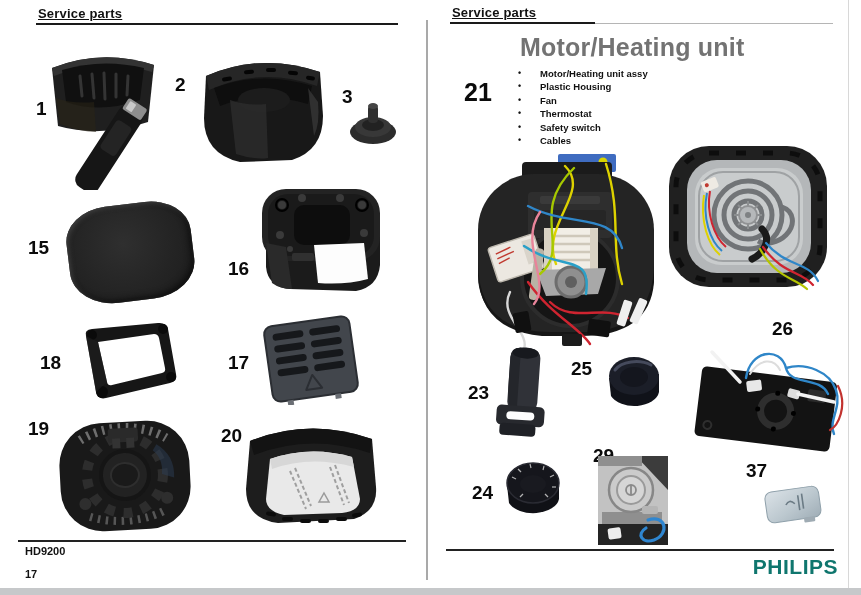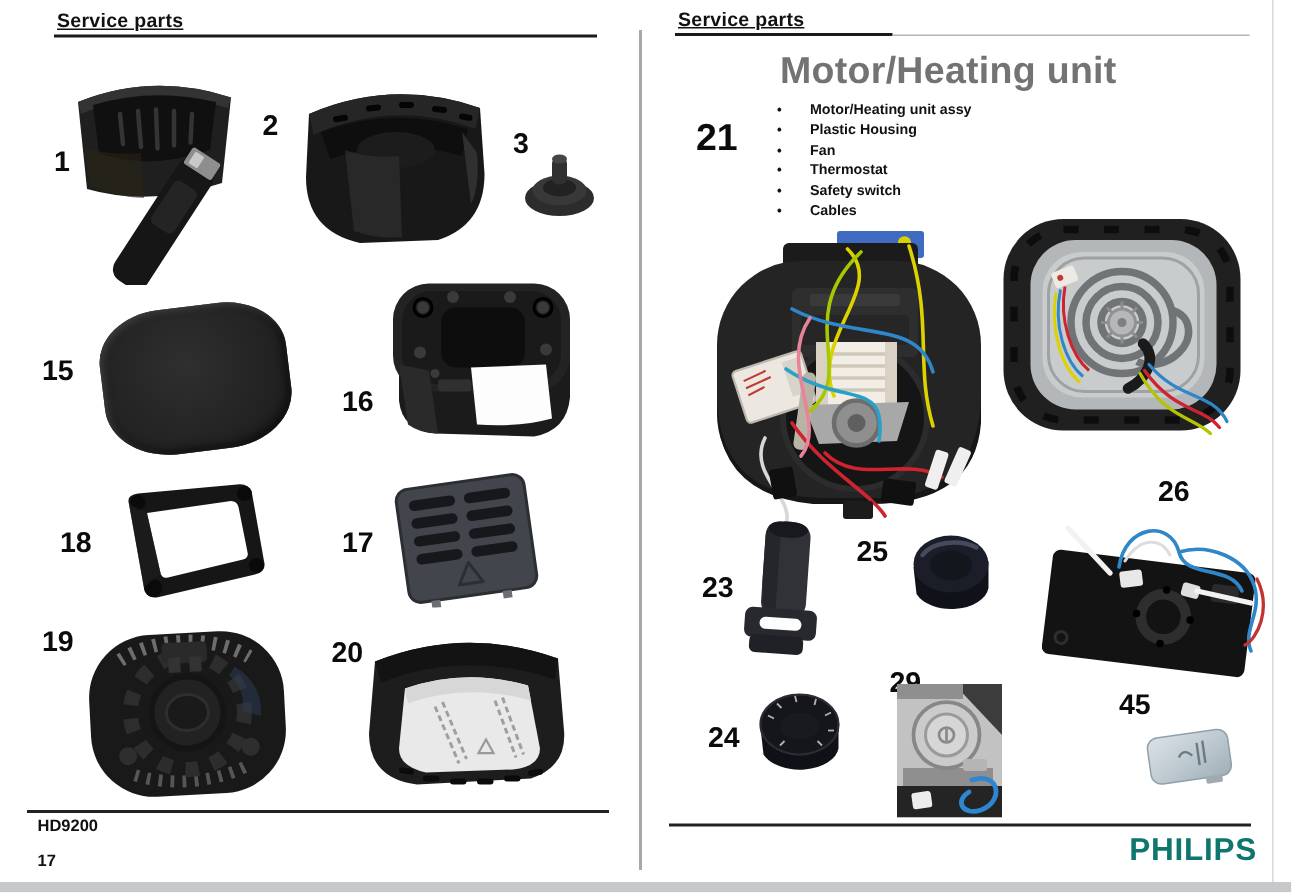--- a/index.html
+++ b/index.html
@@ -397,21 +397,21 @@
       <circle cx="33" cy="34" r="22" fill="#cbcbcb" stroke="#878787" stroke-width="2.5"></circle>
       <circle cx="33" cy="34" r="14" fill="#d6d6d6" stroke="#9a9a9a" stroke-width="2"></circle>
       <circle cx="33" cy="34" r="5" fill="none" stroke="#8a8a8a" stroke-width="1.8"></circle>
       <line x1="33" y1="30" x2="33" y2="38" stroke="#8a8a8a" stroke-width="1.8"></line>
       <path d="M50,64 C68,58 72,78 56,84 C44,88 38,78 48,72" fill="none" stroke="#2f86d0" stroke-width="3.2" stroke-linecap="round"></path>
       <rect x="10" y="72" width="13" height="11" rx="2" fill="#ededed" transform="rotate(-8 16 77)"></rect>
       <rect x="44" y="50" width="16" height="8" rx="2" fill="#b5b5b5"></rect>
     </svg>
   </div>
 
-  <div class="abs plabel" style="left:746px;top:460px;">45</div>
+  <div class="abs plabel" style="left:746px;top:460px;">37</div>
   <div class="abs photo" style="left:762px;top:482px;">
     <svg width="62" height="46" viewBox="0 0 62 46">
       <defs>
         <linearGradient id="silv" x1="0" y1="0" x2="1" y2="1">
           <stop offset="0" stop-color="#dbe2e7"></stop>
             <stop offset="0.55" stop-color="#bcc8cf"></stop>
             <stop offset="1" stop-color="#9fadb6"></stop>
         </linearGradient>
       </defs>
       <g transform="rotate(-8 31 23)">

